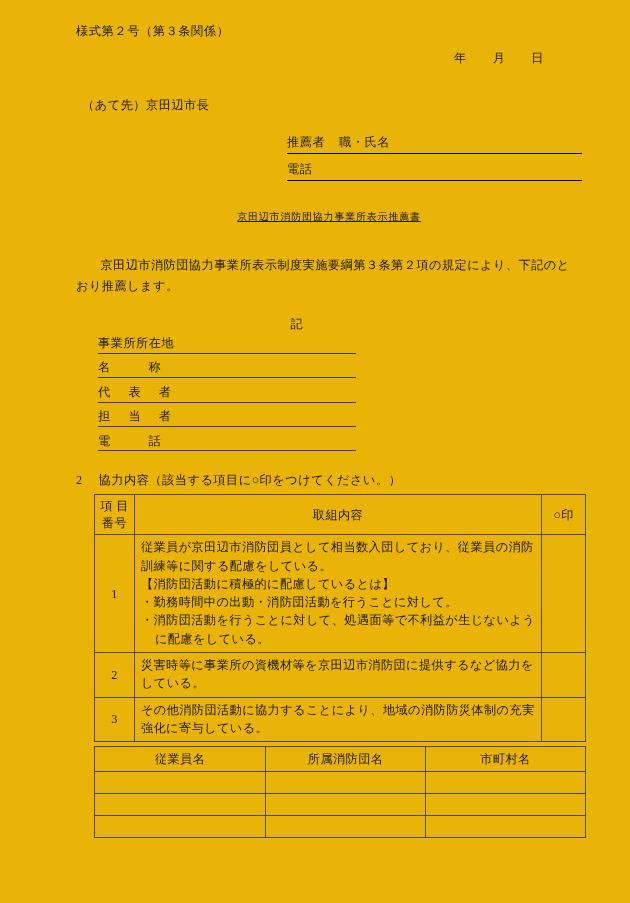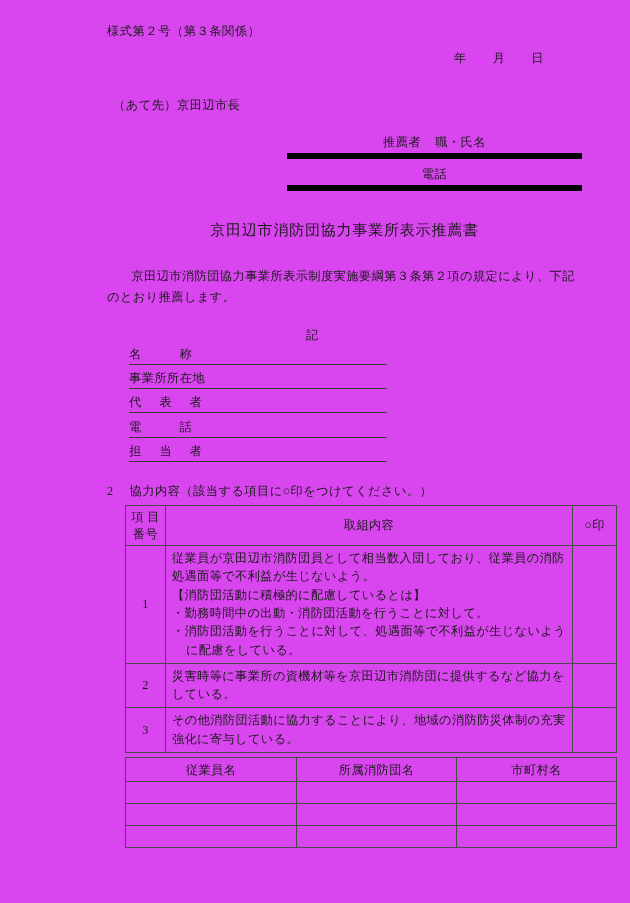--- a/index.html
+++ b/index.html
@@ -8,23 +8,23 @@
     background: #ffffff;
   }
   body {
     font-family: "Liberation Serif", "DejaVu Serif", serif;
     color: #1a1a1a;
   }
   #page {
     position: relative;
     width: 630px;
     height: 903px;
-    background: #d946ef;
+    background: #eab308;
     box-sizing: border-box;
-    padding: 18px 48px 0 107px;
+    padding: 18px 48px 0 76px;
     font-size: 12.2px;
     line-height: 1.55;
     overflow: hidden;
   }
 
   .form-no {
     font-size: 12.2px;
     letter-spacing: 0.6px;
     margin: 0;
     padding-top: 4px;
@@ -44,38 +44,38 @@
   }
 
   .recommender {
     margin: 18px 0 0 0;
     display: flex;
     flex-direction: column;
     align-items: flex-end;
   }
   .rec-line {
     width: 295px;
-    border-bottom: 6px solid #000000;
+    border-bottom: 1px solid #000000;
     padding-bottom: 1px;
     margin-bottom: 6px;
     letter-spacing: 0.5px;
     white-space: nowrap;
-    text-align: center;
   }
   .rec-line .lbl-gap { display: inline-block; width: 14px; }
 
   .doc-title {
     text-align: center;
     margin: 22px 0 0 0;
     letter-spacing: 0.8px;
-    font-size: 15px;
+    font-size: 10px;
+    text-decoration: underline;
   }
 
   .body-par {
-    margin: 24px 0 0 0;
+    margin: 31px 0 0 0;
     text-indent: 2em;
     letter-spacing: 0.45px;
     line-height: 1.72;
   }
 
   .ki-mark {
     text-align: center;
     margin: 18px 0 0 0;
     padding-right: 64px;
     letter-spacing: 1px;
@@ -163,33 +163,33 @@
 
   <div class="doc-title">京田辺市消防団協力事業所表示推薦書</div>
 
   <div class="body-par">京田辺市消防団協力事業所表示制度実施要綱第３条第２項の規定により、下記のとおり推薦します。</div>
 
   <div class="ki-mark">記</div>
 
 
   <div class="field-list">
     <div class="field-row">
+      <span>事業所所在地</span>
+    </div>
+    <div class="field-row">
       <span>名</span><span class="sp-wide"></span><span>称</span>
     </div>
     <div class="field-row">
-      <span>事業所所在地</span>
-    </div>
-    <div class="field-row">
       <span>代</span><span class="sp-mid"></span><span>表</span><span class="sp-mid"></span><span>者</span>
     </div>
     <div class="field-row">
+      <span>担</span><span class="sp-mid"></span><span>当</span><span class="sp-mid"></span><span>者</span>
+    </div>
+    <div class="field-row">
       <span>電</span><span class="sp-wide"></span><span>話</span>
-    </div>
-    <div class="field-row">
-      <span>担</span><span class="sp-mid"></span><span>当</span><span class="sp-mid"></span><span>者</span>
     </div>
   </div>
 
   <div class="sec-head sec2-head">
     <span>2</span><span class="num-gap"></span><span>協力内容（該当する項目に○印をつけてください。）</span>
   </div>
 
   <table class="grid coop">
     <thead>
       <tr>
@@ -199,21 +199,21 @@
         </th>
         <th class="c-desc">取組内容</th>
         <th class="c-mark">○印</th>
       </tr>
     </thead>
     <tbody>
       <tr>
         <td class="c-no">1</td>
         <td class="c-desc">
           <div class="desc-line">従業員が京田辺市消防団員として相当数入団しており、従業員の消防</div>
-          <div class="desc-line">処遇面等で不利益が生じないよう。</div>
+          <div class="desc-line">訓練等に関する配慮をしている。</div>
           <div class="desc-line">【消防団活動に積極的に配慮しているとは】</div>
           <div class="desc-line">・勤務時間中の出動・消防団活動を行うことに対して。</div>
           <div class="desc-line">・消防団活動を行うことに対して、処遇面等で不利益が生じないよう</div>
           <div class="desc-line indent">に配慮をしている。</div>
         </td>
         <td class="c-mark"></td>
       </tr>
       <tr>
         <td class="c-no">2</td>
         <td class="c-desc">

